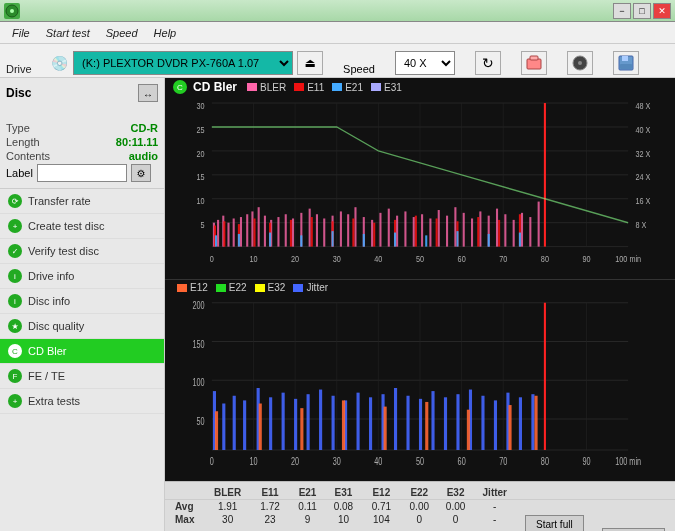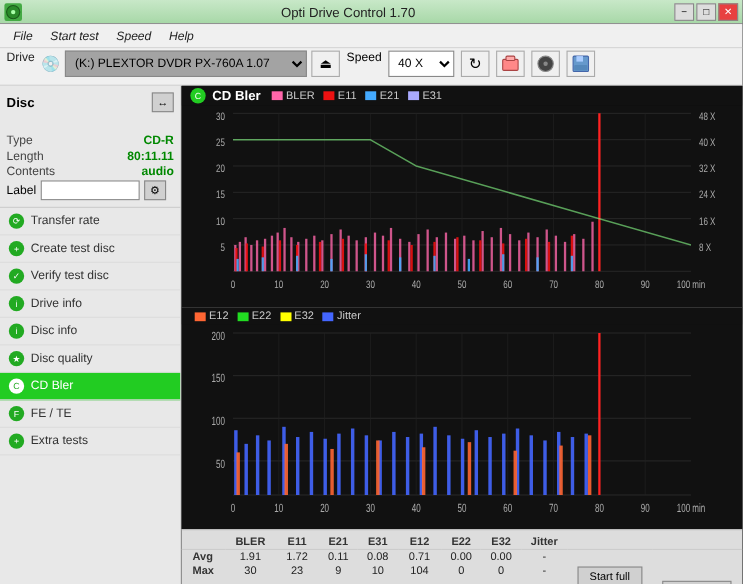--- a/index.html
+++ b/index.html
@@ -11,24 +11,24 @@
     #titlebar-title { flex: 1; text-align: center; font-size: 12px; color: #222; font-weight: normal; }
     #titlebar-controls { display: flex; gap: 2px; }
     .titlebar-btn { width: 18px; height: 16px; border: 1px solid #888; display: flex; align-items: center; justify-content: center; font-size: 9px; cursor: pointer; background: #ddd; }
     .titlebar-btn.close { background: #e84040; color: white; }
 
     
     #menubar { background: #f0f0f0; height: 22px; display: flex; align-items: center; padding: 0 4px; border-bottom: 1px solid #ccc; }
     .menu-item { padding: 2px 8px; font-size: 11px; cursor: pointer; color: #222; font-style: italic; }
 
     
-    #toolbar { background: #f0f0f0; height: 34px; display: flex; align-items: flex-start; padding: 2px 6px; border-bottom: 1px solid #ccc; gap: 6px; }
+    #toolbar { background: #f0f0f0; height: 34px; display: flex; align-items: flex-end; padding: 2px 6px; border-bottom: 1px solid #ccc; gap: 20px; }
     #toolbar label { font-size: 11px; color: #222; }
     #drive-select { display: flex; align-items: center; gap: 4px; }
-    .drive-dropdown { border: 1px solid #888; background: #a3a3a3; padding: 2px 4px; font-size: 11px; width: 220px; height: 24px; }
+    .drive-dropdown { border: 1px solid #888; background: #14b8a6; padding: 2px 4px; font-size: 11px; width: 220px; height: 24px; }
     .toolbar-icon-btn { width: 26px; height: 24px; border: 1px solid #aaa; background: #f0f0f0; display: flex; align-items: center; justify-content: center; cursor: pointer; font-size: 12px; }
     .speed-label { font-size: 11px; }
     .speed-dropdown { border: 1px solid #888; background: white; padding: 2px 4px; font-size: 11px; width: 60px; height: 24px; }
 
     
     #main { display: flex; height: 475px; }
 
     
     #left-panel { width: 165px; min-width: 165px; background: #e8e8e8; border-right: 1px solid #ccc; display: flex; flex-direction: column; }
     #disc-section { padding: 6px; border-bottom: 1px solid #ccc; }
@@ -73,21 +73,20 @@
 </head>
 <body>
 
 <div id="titlebar">
   <div id="titlebar-icon">
     <svg width="14" height="14" viewBox="0 0 14 14">
         <circle cx="7" cy="7" r="6" fill="#2a8a2a" stroke="#1a5a1a" stroke-width="1"></circle>
         <circle cx="7" cy="7" r="2" fill="#aaffaa"></circle>
       </svg>
   </div>
-  <span id="titlebar-title">Opti Drive Control 1.70</span>
   <div id="titlebar-controls">
     <div class="titlebar-btn">−</div>
     <div class="titlebar-btn">□</div>
     <div class="titlebar-btn close">✕</div>
   </div>
 </div>
 
 <div id="menubar">
   <span class="menu-item">File</span>
   <span class="menu-item">Start test</span>

